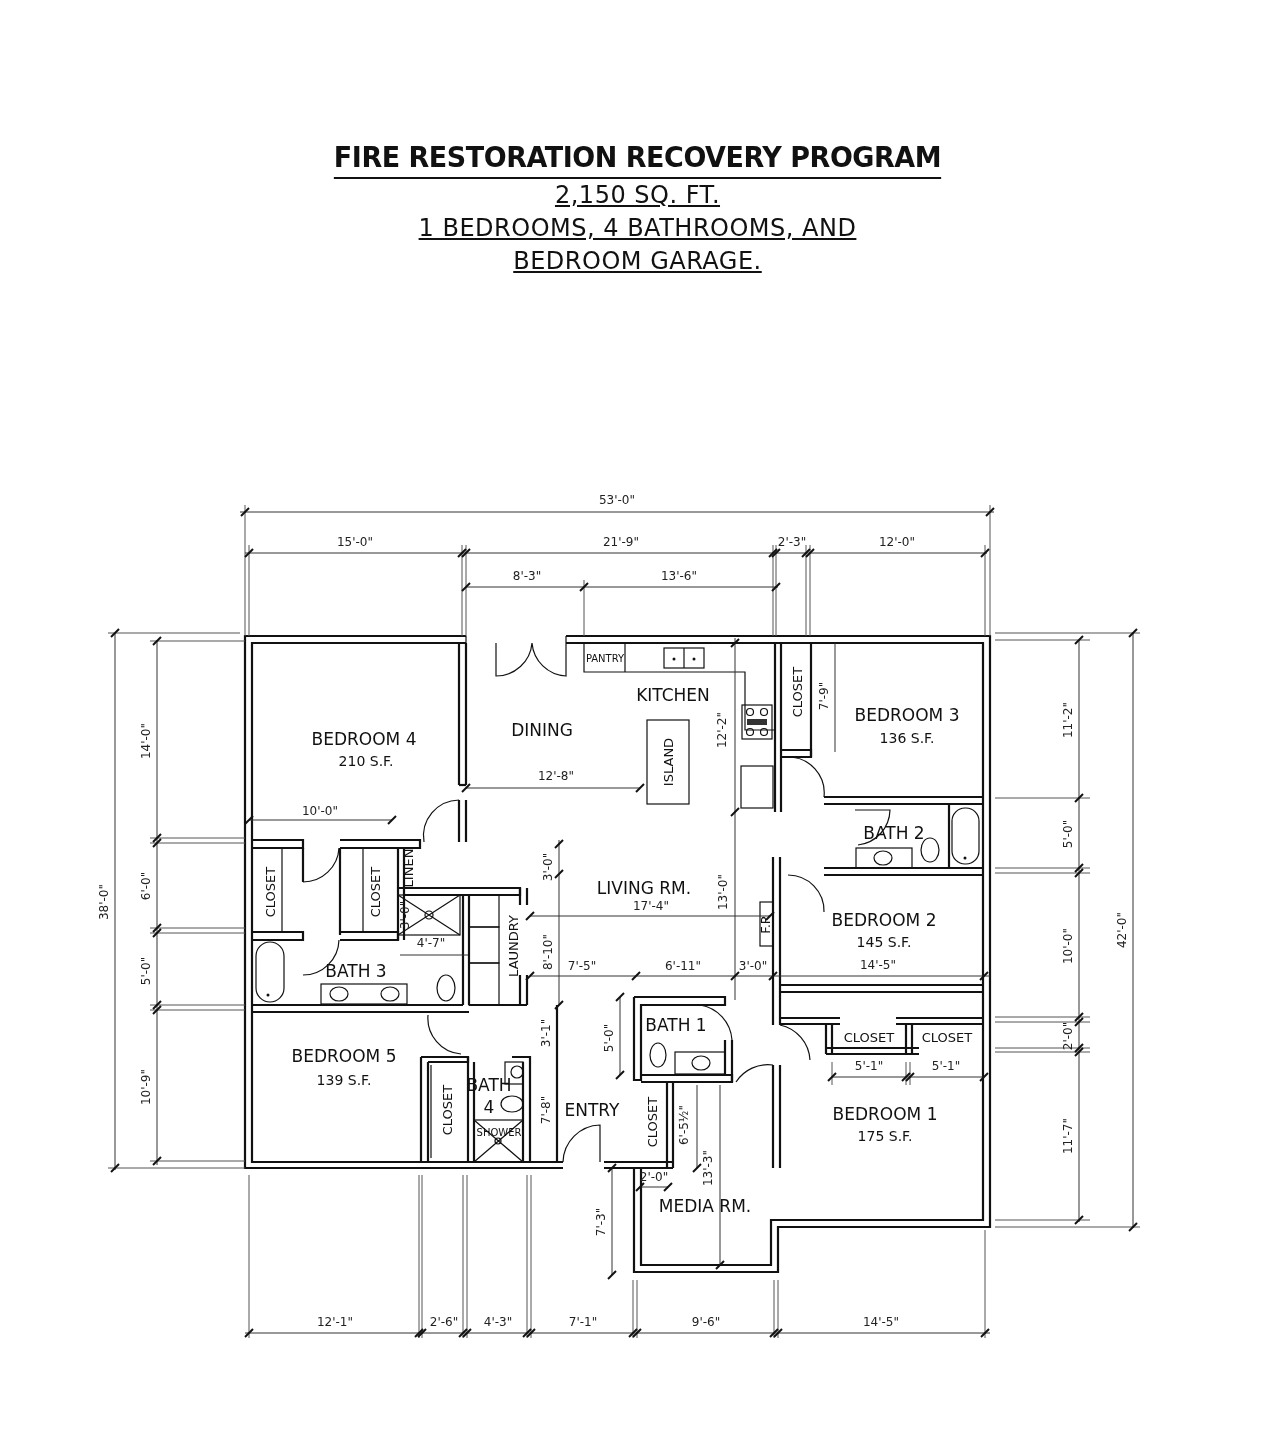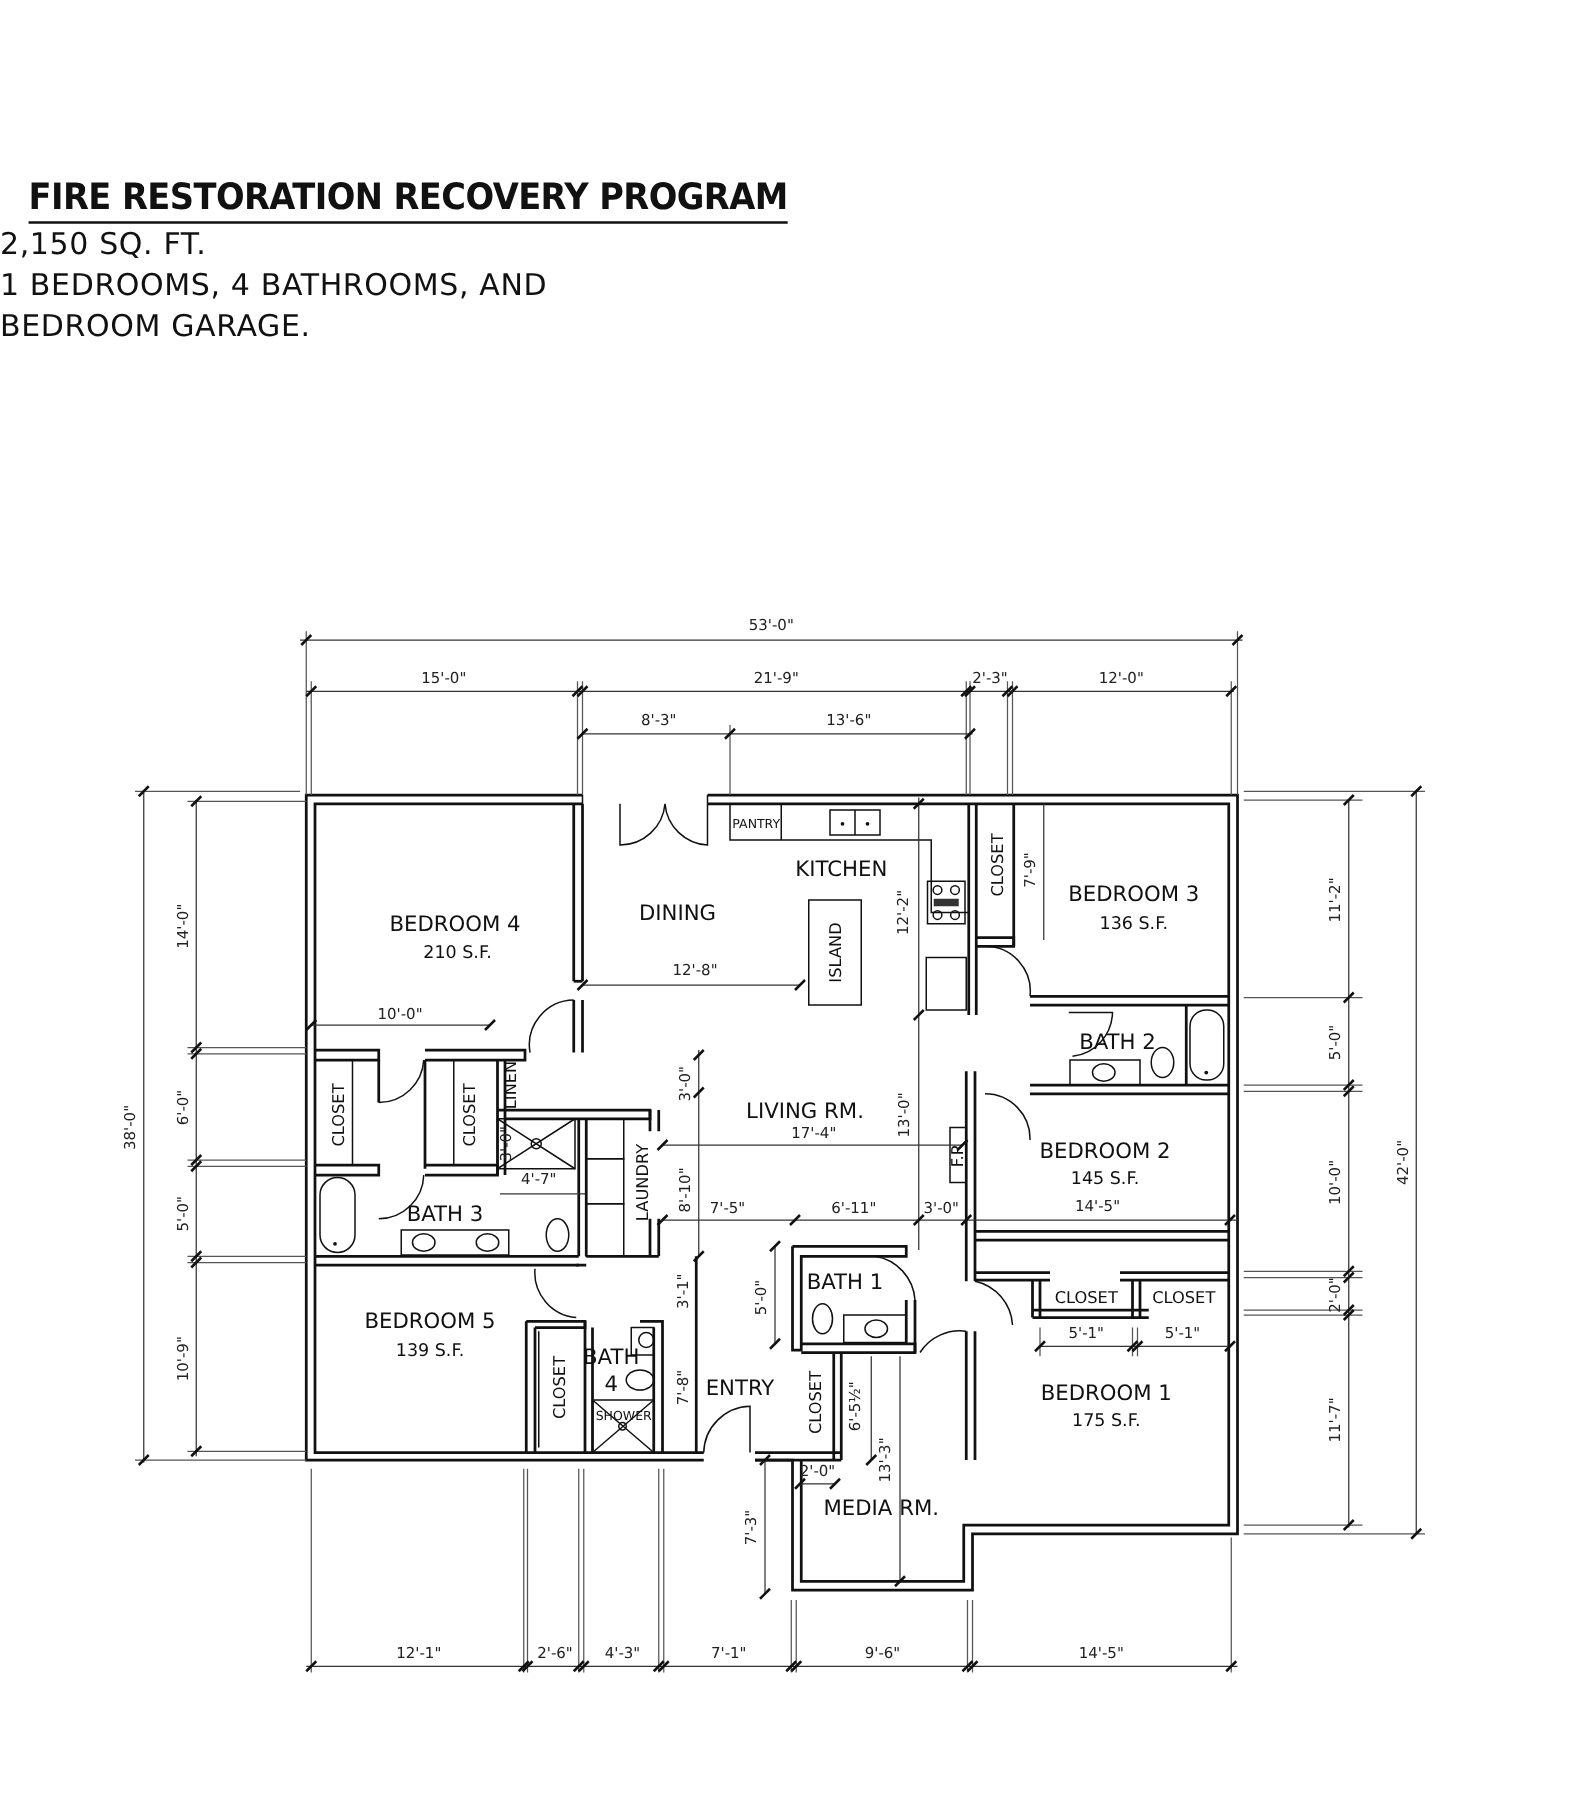--- a/index.html
+++ b/index.html
@@ -1,22 +1,22 @@
 <!DOCTYPE html>
 <html><head>
   <meta charset="utf-8">
   <style>
     html, body { margin: 0; padding: 0; background: #ffffff; }
     body { width: 1275px; height: 1451px; position: relative; overflow: hidden;
            font-family: "DejaVu Sans", sans-serif; color: #111; }
-    .header { position: absolute; left: 0; top: 138px; width: 1275px; }
+    .header { position: absolute; left: 0; top: 138px; width: 1275px; text-align: center; }
     .title { display: inline-block; font-family: "DejaVu Sans", sans-serif; font-weight: bold;
              font-size: 29px; letter-spacing: -0.5px; border-bottom: 2px solid #111;
              padding-bottom: 1px; line-height: 38px; transform: scaleX(0.93); }
-    .sub { font-size: 24px; line-height: 33px; letter-spacing: 0.5px; font-weight: normal; }
+    .sub { font-size: 24px; line-height: 33px; letter-spacing: 0.5px; font-weight: normal; text-decoration: underline; }
     svg#plan { position: absolute; left: 0; top: 0; }
     .wall { fill: none; stroke: #111; stroke-width: 2.2; }
     .thin { fill: none; stroke: #111; stroke-width: 1.2; }
     .dim { fill: none; stroke: #333; stroke-width: 1; }
     .ext { fill: none; stroke: #555; stroke-width: 1; }
     .tick { stroke: #111; stroke-width: 2; }
     .lbl { font-family: "DejaVu Sans", sans-serif; fill: #111; }
     .room { font-size: 17px; }
     .area { font-size: 14px; }
     .small { font-size: 13px; }

